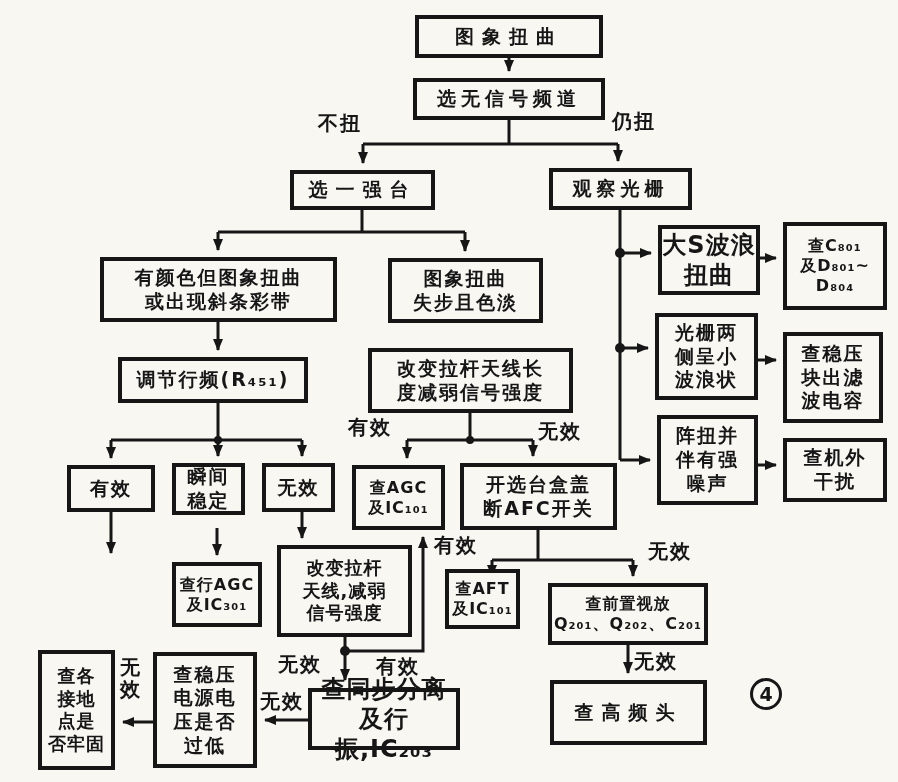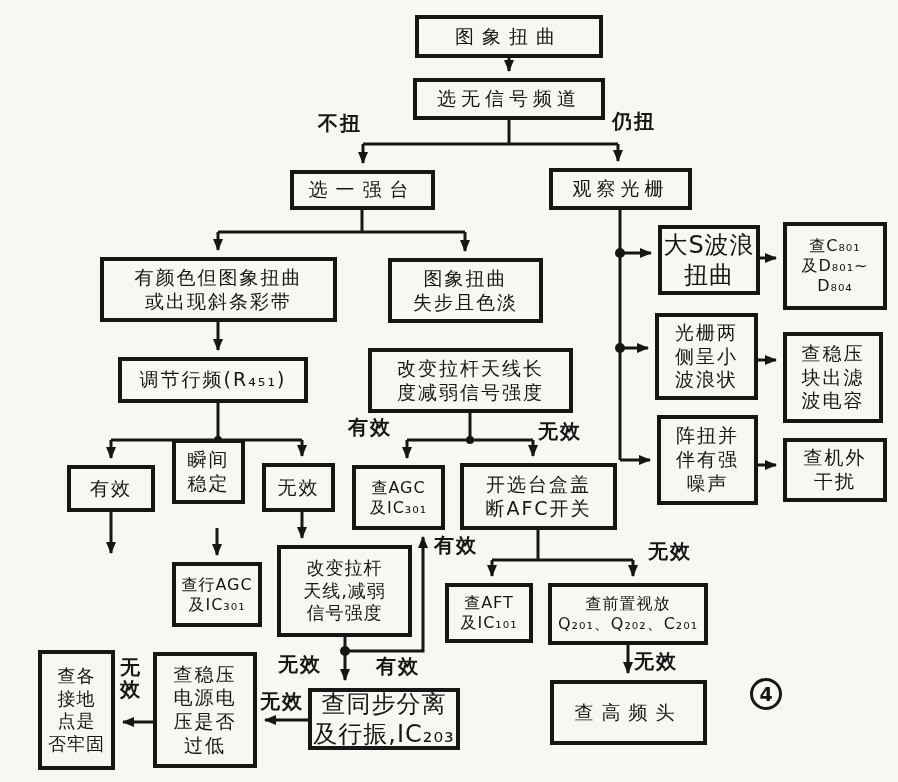--- a/index.html
+++ b/index.html
@@ -6,21 +6,21 @@
   .stage{
     position:relative;width:898px;height:782px;overflow:hidden;
     background:#f8f7f2;color:#161616;
     font-family:"DejaVu Sans",sans-serif;
   }
   svg.wires{position:absolute;left:0;top:0;width:898px;height:782px;}
   .node{
     position:absolute;box-sizing:border-box;
     border:4px solid #161616;background:#f8f7f2;
     display:flex;align-items:center;justify-content:center;
-    text-align:center;font-weight:normal;font-size:19px;line-height:1.25;
+    text-align:center;font-weight:bold;font-size:19px;line-height:1.25;
     letter-spacing:2px;white-space:pre-line;z-index:2;
   }
   .node.wide{letter-spacing:8px;}
   .node.sm{font-size:15px;letter-spacing:1px;}
   .elabel{
     position:absolute;font-weight:bold;font-size:20px;letter-spacing:2px;
     white-space:pre-line;text-align:center;z-index:3;line-height:1.1;
   }
   .pagenum{
     position:absolute;left:750px;top:678px;width:32px;height:32px;
@@ -95,33 +95,33 @@
   <div class="node wide" style="left:290px;top:170px;width:145px;height:40px">选一强台</div>
   <div class="node wide" style="left:549px;top:168px;width:143px;height:42px;letter-spacing:5px">观察光栅</div>
   <div class="node" style="left:100px;top:257px;width:237px;height:65px">有颜色但图象扭曲
 或出现斜条彩带</div>
   <div class="node" style="left:118px;top:357px;width:190px;height:46px">调节行频(R₄₅₁)</div>
   <div class="node" style="left:388px;top:258px;width:155px;height:65px">图象扭曲
 失步且色淡</div>
   <div class="node" style="left:368px;top:348px;width:205px;height:65px">改变拉杆天线长
 度减弱信号强度</div>
   <div class="node" style="left:67px;top:465px;width:88px;height:47px">有效</div>
-  <div class="node" style="left:172px;top:439px;width:73px;height:65px">瞬间
+  <div class="node" style="left:172px;top:463px;width:73px;height:52px">瞬间
 稳定</div>
   <div class="node" style="left:262px;top:463px;width:73px;height:49px">无效</div>
   <div class="node" style="left:277px;top:545px;width:135px;height:92px;font-size:18px;letter-spacing:1px">改变拉杆
 天线,减弱
 信号强度</div>
   <div class="node sm" style="left:172px;top:562px;width:90px;height:65px;font-size:16px">查行AGC
 及IC₃₀₁</div>
   <div class="node sm" style="left:352px;top:465px;width:93px;height:65px;font-size:16px">查AGC
-及IC₃₀₁</div>
+及IC₁₀₁</div>
   <div class="node" style="left:460px;top:463px;width:157px;height:67px">开选台盒盖
 断AFC开关</div>
-  <div class="node sm" style="left:445px;top:583px;width:88px;height:60px;font-size:16px">查AFT
+  <div class="node sm" style="left:445px;top:569px;width:75px;height:60px;font-size:16px">查AFT
 及IC₁₀₁</div>
   <div class="node sm" style="left:548px;top:583px;width:160px;height:62px;font-size:16px">查前置视放
 Q₂₀₁、Q₂₀₂、C₂₀₁</div>
   <div class="node wide" style="left:550px;top:680px;width:157px;height:65px">查高频头</div>
   <div class="node" style="left:308px;top:688px;width:152px;height:62px;font-size:24px;letter-spacing:1px">查同步分离
 及行振,IC₂₀₃</div>
   <div class="node" style="left:153px;top:652px;width:104px;height:116px">查稳压
 电源电
 压是否
 过低</div>

